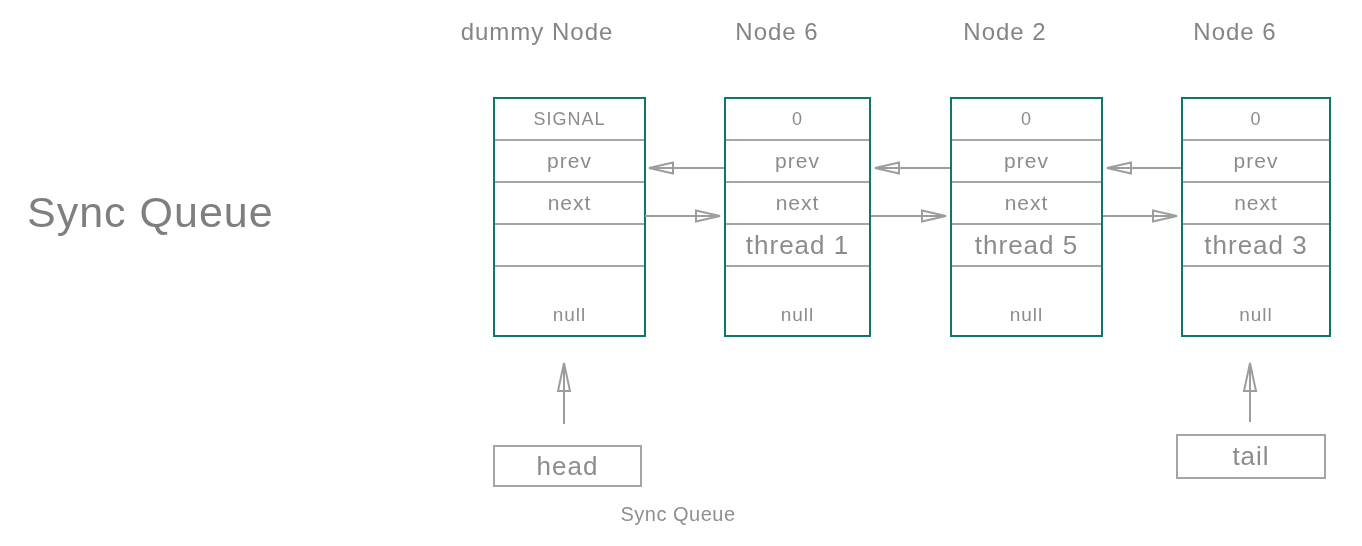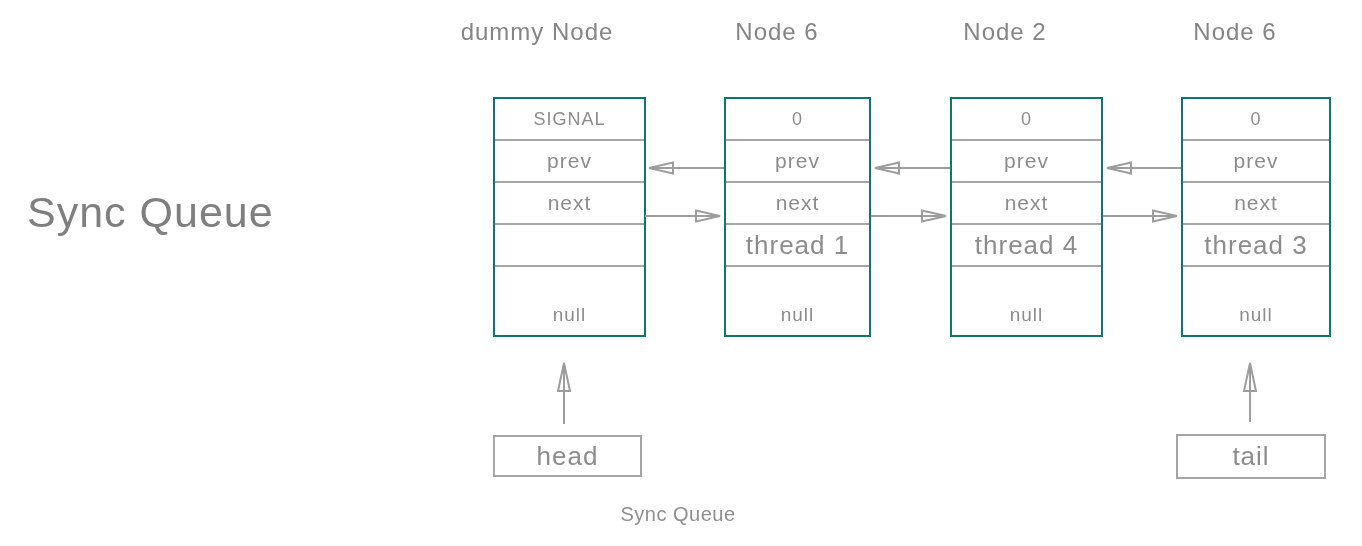--- a/index.html
+++ b/index.html
@@ -71,21 +71,21 @@
     border: 2px solid #a5a5a5;
     box-sizing: border-box;
     background: #ffffff;
     display: flex;
     align-items: center;
     justify-content: center;
     font-size: 26px;
     letter-spacing: 1px;
     color: #8c8c8c;
   }
-  .p-head { left: 493px; top: 435px; width: 149px; height: 42px; }
+  .p-head { left: 493px; top: 445px; width: 149px; height: 42px; }
   .p-tail { left: 1176px; top: 434px; width: 150px; height: 45px; }
 
   .arrow { position: absolute; }
   .arrow line, .arrow polygon {
     stroke: #9d9d9d;
     stroke-width: 2;
     fill: none;
   }
 
   .caption {
@@ -124,21 +124,21 @@
     <div class="row row-ptr">prev</div>
     <div class="row row-ptr">next</div>
     <div class="row row-thread">thread 1</div>
     <div class="row row-null">null</div>
   </div>
 
   <div class="nodebox b-2">
     <div class="row row-value">0</div>
     <div class="row row-ptr">prev</div>
     <div class="row row-ptr">next</div>
-    <div class="row row-thread">thread 4</div>
+    <div class="row row-thread">thread 5</div>
     <div class="row row-null">null</div>
   </div>
 
   <div class="nodebox b-3">
     <div class="row row-value">0</div>
     <div class="row row-ptr">prev</div>
     <div class="row row-ptr">next</div>
     <div class="row row-thread">thread 3</div>
     <div class="row row-null">null</div>
   </div>

